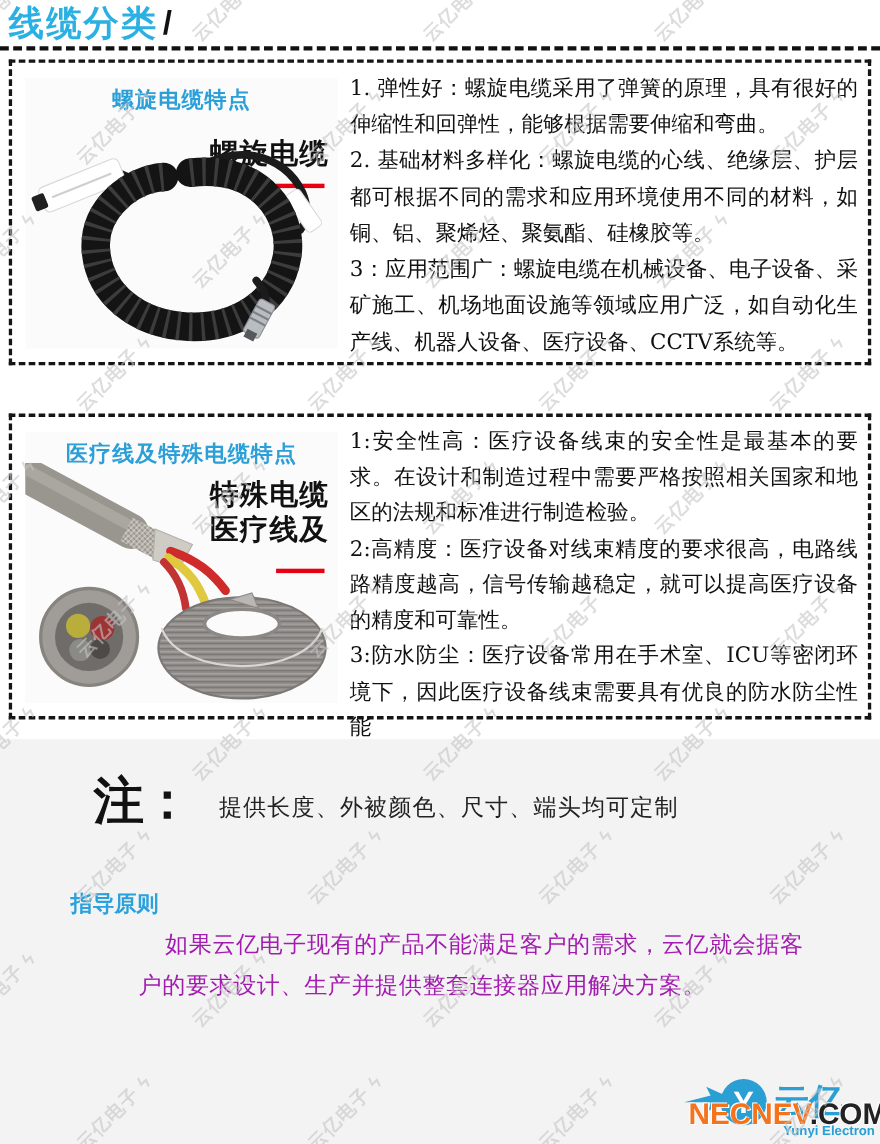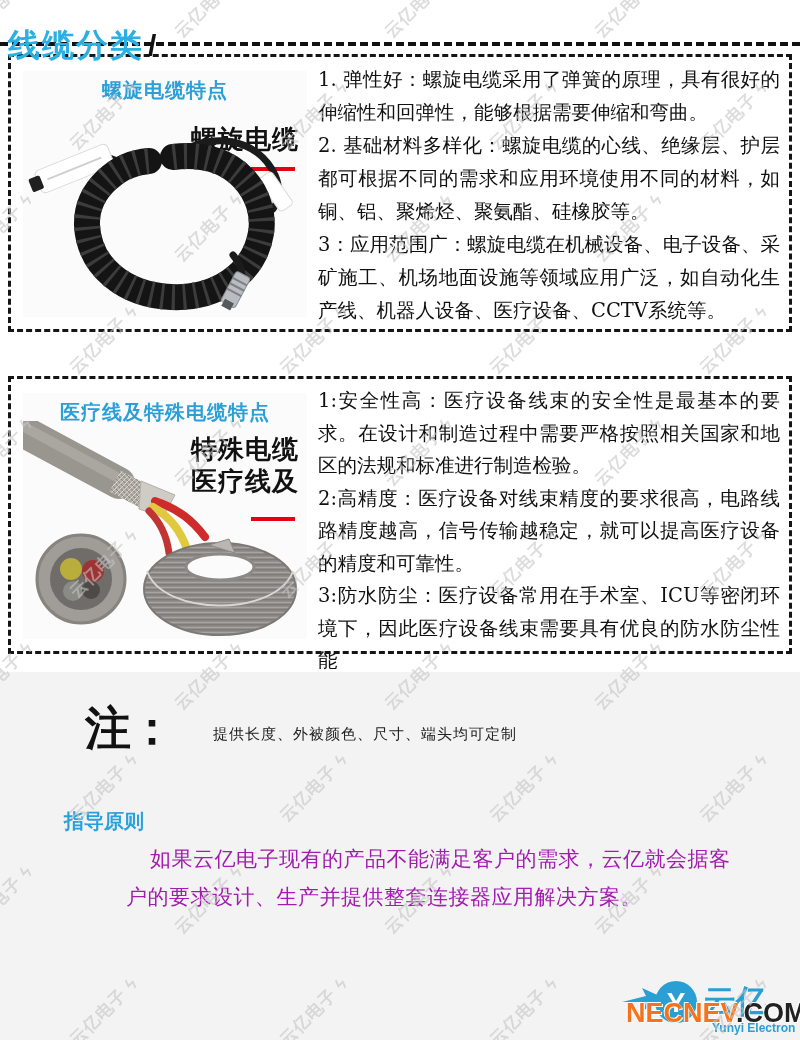--- a/index.html
+++ b/index.html
@@ -2,21 +2,21 @@
 <html><head>
 <meta charset="utf-8">
 <style>
   html,body{margin:0;padding:0;}
   .page{position:relative;width:800px;height:1040px;background:#ffffff;overflow:hidden;
         font-family:"Liberation Sans",sans-serif;color:#111;}
   .gray-bottom{position:absolute;left:0;top:672px;width:800px;height:368px;background:#f3f3f3;}
 
   
   .header{position:absolute;left:8px;top:2px;display:flex;align-items:flex-end;z-index:10;}
-  .header .zh{font-size:32px;font-weight:bold;color:#2ab0e2;letter-spacing:2px;line-height:38px;margin-top:24px;}
+  .header .zh{font-size:32px;font-weight:bold;color:#2ab0e2;letter-spacing:2px;line-height:38px;}
   .header .slash{font-size:30px;font-weight:bold;color:#111;margin:0 2px 0 4px;line-height:36px;}
   .header .en{font-family:"DejaVu Sans Mono",monospace;font-weight:bold;font-size:15px;
               letter-spacing:4px;color:#111;line-height:26px;}
   .header-rule{position:absolute;left:0;top:42px;width:800px;height:0;border-top:4px dashed #111;z-index:9;}
 
   
   .dbox{position:absolute;left:8px;width:778px;height:272px;border:3px dashed #151515;background:transparent;z-index:8;}
   .dbox.box1{top:54px;}
   .dbox.box2{top:376px;}
   .img-panel{position:absolute;left:12px;top:14px;width:284px;height:246px;background:#fbfbfb;}
@@ -28,21 +28,21 @@
   .box1 .red-underline{top:96px;}
   .box2 .red-underline{top:124px;}
   .text-panel{position:absolute;left:307px;top:6px;width:462px;
               font-family:"DejaVu Serif",serif;color:#111;}
   .text-panel p{margin:0;font-size:19.5px;line-height:33px;text-align:justify;}
   .box2 .text-panel p{line-height:32.5px;}
 
   
   .note{position:absolute;left:85px;top:698px;display:flex;align-items:center;z-index:10;}
   .note .note-label{font-size:46px;font-weight:bold;letter-spacing:-2px;color:#111;}
-  .note .note-text{font-size:15px;color:#222;margin-left:40px;margin-top:10px;letter-spacing:1px;}
+  .note .note-text{font-size:21px;color:#222;margin-left:26px;margin-top:10px;letter-spacing:1px;}
 
   
   .guide-title{position:absolute;left:64px;top:808px;font-size:20px;font-weight:bold;color:#2aa0dc;z-index:10;text-align:right;}
   .guide-text{position:absolute;left:126px;top:840px;width:618px;font-size:21px;line-height:38px;
               color:#a21caf;text-indent:24px;z-index:10;letter-spacing:0.5px;}
 
   
   .footer-logo{position:absolute;left:620px;top:976px;width:178px;height:62px;z-index:20;}
   .footer-logo .site{position:absolute;left:6px;top:22px;font-size:27px;font-weight:900;
                      letter-spacing:0;white-space:nowrap;

